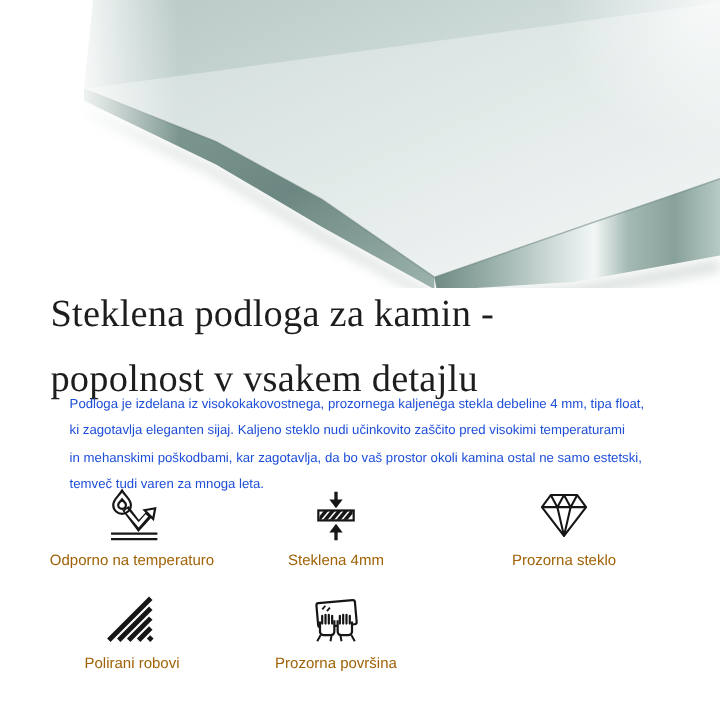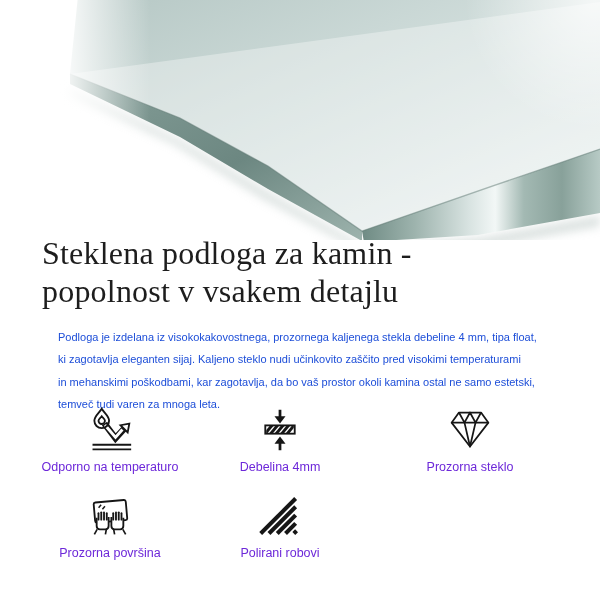--- a/index.html
+++ b/index.html
@@ -6,35 +6,35 @@
   body{
     width:600px;height:600px;position:relative;overflow:hidden;
     background:#ffffff;
     font-family:"Liberation Sans", sans-serif;
     -webkit-font-smoothing:antialiased;
   }
   .hero{position:absolute;top:0;left:0;width:600px;height:240px;display:block;}
   .page-title{
     position:absolute;left:42px;top:234px;margin:0;
     font-family:"Liberation Serif", serif;font-weight:400;
-    font-size:32px;line-height:38px;color:#1d1d1d;
+    font-size:32px;line-height:54px;color:#1d1d1d;
     white-space:pre-line;letter-spacing:.2px;
   }
   .desc{
     position:absolute;left:42px;top:310px;width:515px;margin:16px;
     font-size:11px;line-height:22.3px;color:#1d4ed8;
     white-space:pre-line;
   }
   .features{
     position:absolute;left:30px;top:407px;width:540px;
     display:grid;grid-template-columns:160px 180px 200px;row-gap:18px;
   }
   .feature{display:flex;flex-direction:column;align-items:center;}
   .feature svg{width:46px;height:46px;display:block;}
-  .feature .lbl{margin-top:7px;font-size:12.5px;color:#6d28d9;text-align:center;line-height:15px;}
+  .feature .lbl{margin-top:7px;font-size:12.5px;color:#a16207;text-align:center;line-height:15px;}
   .ic{stroke:#161616;fill:none;stroke-width:2;}
 </style>
 </head>
 <body>
 
 <svg class="hero" viewBox="0 0 600 240" aria-hidden="true">
   <defs>
     <linearGradient id="gSurf" x1="0" y1="0" x2="1" y2="1">
       <stop offset="0" stop-color="#b5c7c4"></stop>
       <stop offset="0.45" stop-color="#cfdcda"></stop>
@@ -115,34 +115,47 @@
         <line x1="14" y1="30" x2="24" y2="18"></line>
         <line x1="20" y1="30" x2="30" y2="18"></line>
         <line x1="26" y1="30" x2="36" y2="18"></line>
         <line x1="32" y1="30" x2="42" y2="18"></line>
       </g>
       <line x1="25" y1="3" x2="25" y2="11" stroke="#161616" stroke-width="3"></line>
       <polygon points="19,10 31,10 25,18" fill="#161616"></polygon>
       <line x1="25" y1="47" x2="25" y2="39" stroke="#161616" stroke-width="3"></line>
       <polygon points="19,40 31,40 25,32" fill="#161616"></polygon>
     </svg>
-    <span class="lbl">Debelina 4mm</span>
+    <span class="lbl">Steklena 4mm</span>
   </div>
 
 
   <div class="feature">
     <svg viewBox="0 0 50 50">
       <g stroke="#161616" stroke-width="1.9" fill="none" stroke-linejoin="round">
         <polygon points="5,17 13,6 37,6 45,17 25,43"></polygon>
         <line x1="5" y1="17" x2="45" y2="17"></line>
         <polyline points="13,6 19,17 25,6 31,17 37,6"></polyline>
         <polyline points="19,17 25,43 31,17"></polyline>
       </g>
     </svg>
     <span class="lbl">Prozorna steklo</span>
+  </div>
+
+  <div class="feature">
+    <svg viewBox="0 0 50 50">
+      <g stroke="#161616" stroke-width="4.4" fill="none">
+        <line x1="4" y1="44" x2="42" y2="6"></line>
+        <line x1="13" y1="44" x2="42" y2="15"></line>
+        <line x1="22" y1="44" x2="42" y2="24"></line>
+        <line x1="31" y1="44" x2="42" y2="33"></line>
+        <line x1="40" y1="44" x2="43" y2="41"></line>
+      </g>
+    </svg>
+    <span class="lbl">Polirani robovi</span>
   </div>
 
   <div class="feature">
     <svg viewBox="0 0 50 50">
       <g transform="rotate(-5 25 20)">
         <rect x="8" y="9" width="35" height="22" rx="2" fill="#ffffff" stroke="#161616" stroke-width="2"></rect>
         <line x1="13" y1="15" x2="16" y2="12" stroke="#161616" stroke-width="1.6"></line>
         <line x1="17" y1="17" x2="20" y2="14" stroke="#161616" stroke-width="1.6"></line>
       </g>
       <g stroke="#161616" fill="#ffffff">
@@ -162,26 +175,13 @@
       <g stroke="#161616" stroke-width="1.8">
         <line x1="11" y1="39.5" x2="8" y2="45"></line>
           <line x1="21" y1="39.5" x2="20" y2="45"></line>
         <line x1="29" y1="39.5" x2="30" y2="45"></line>
           <line x1="39" y1="39.5" x2="42" y2="45"></line>
       </g>
     </svg>
     <span class="lbl">Prozorna površina</span>
   </div>
 
-  <div class="feature">
-    <svg viewBox="0 0 50 50">
-      <g stroke="#161616" stroke-width="4.4" fill="none">
-        <line x1="4" y1="44" x2="42" y2="6"></line>
-        <line x1="13" y1="44" x2="42" y2="15"></line>
-        <line x1="22" y1="44" x2="42" y2="24"></line>
-        <line x1="31" y1="44" x2="42" y2="33"></line>
-        <line x1="40" y1="44" x2="43" y2="41"></line>
-      </g>
-    </svg>
-    <span class="lbl">Polirani robovi</span>
-  </div>
-
 </div>
 
 </body></html>

